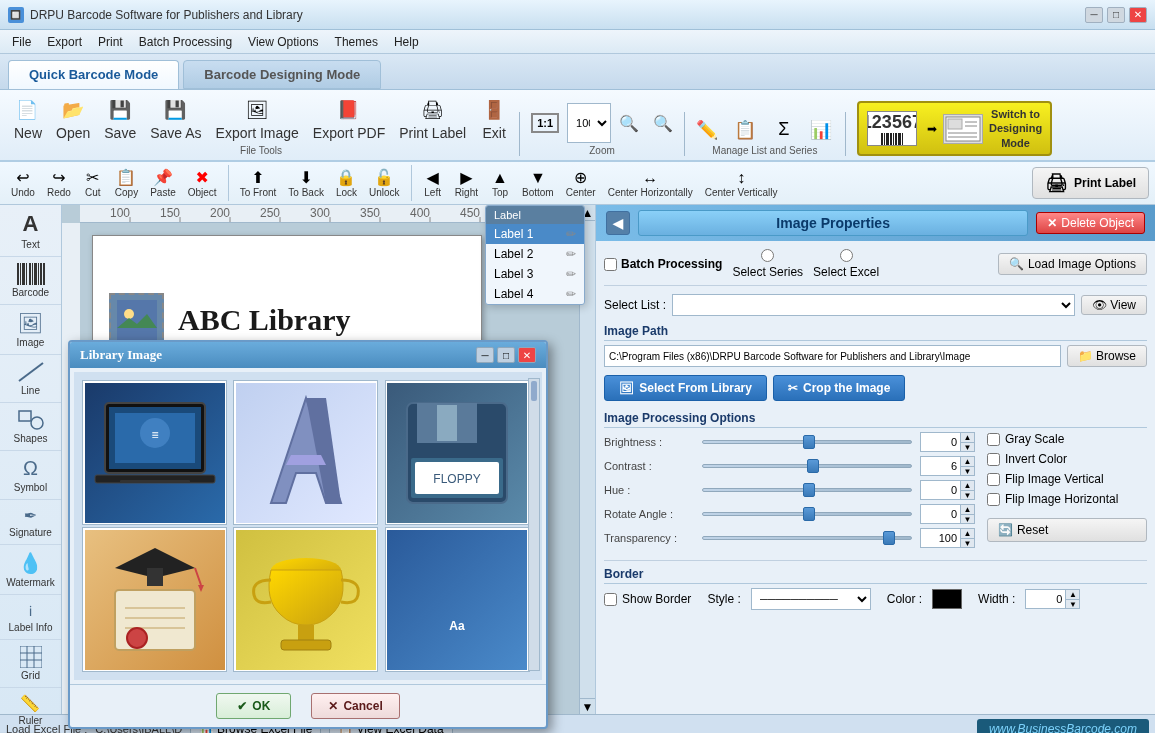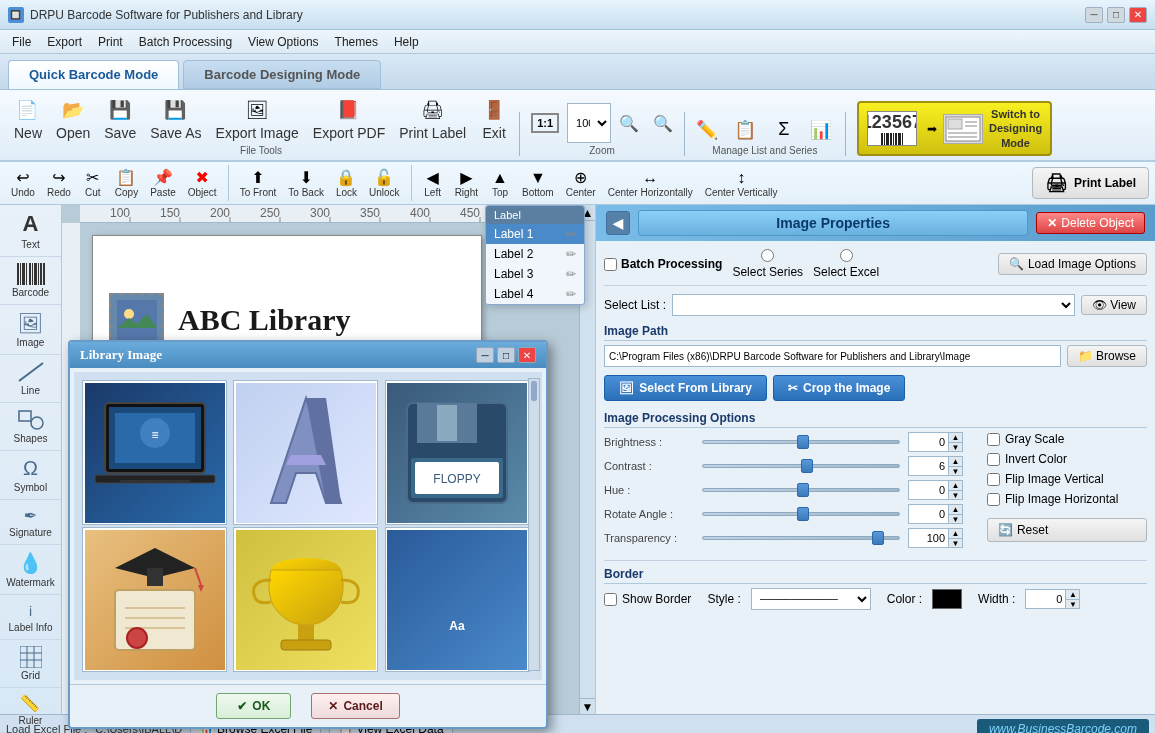--- a/index.html
+++ b/index.html
@@ -556,21 +556,21 @@
           <span>Select From Library</span>
         </button>
         <button class="action-btn">
           <span>✂</span>
           <span>Crop the Image</span>
         </button>
       </div>
 
       <div class="processing-section">
         <div class="section-title">Image Processing Options</div>
-        <div style="display:flex;gap:24px;">
+        <div style="display:flex;gap:12px;">
           <div style="flex:1;">
 
             <div class="proc-row">
               <span class="proc-label">Brightness :</span>
               <div class="slider-container">
                 <div class="slider-track"></div>
                 <div class="slider-thumb" style="left:48%;"></div>
               </div>
               <div class="num-spin">
                 <input type="text" value="0" style="">

